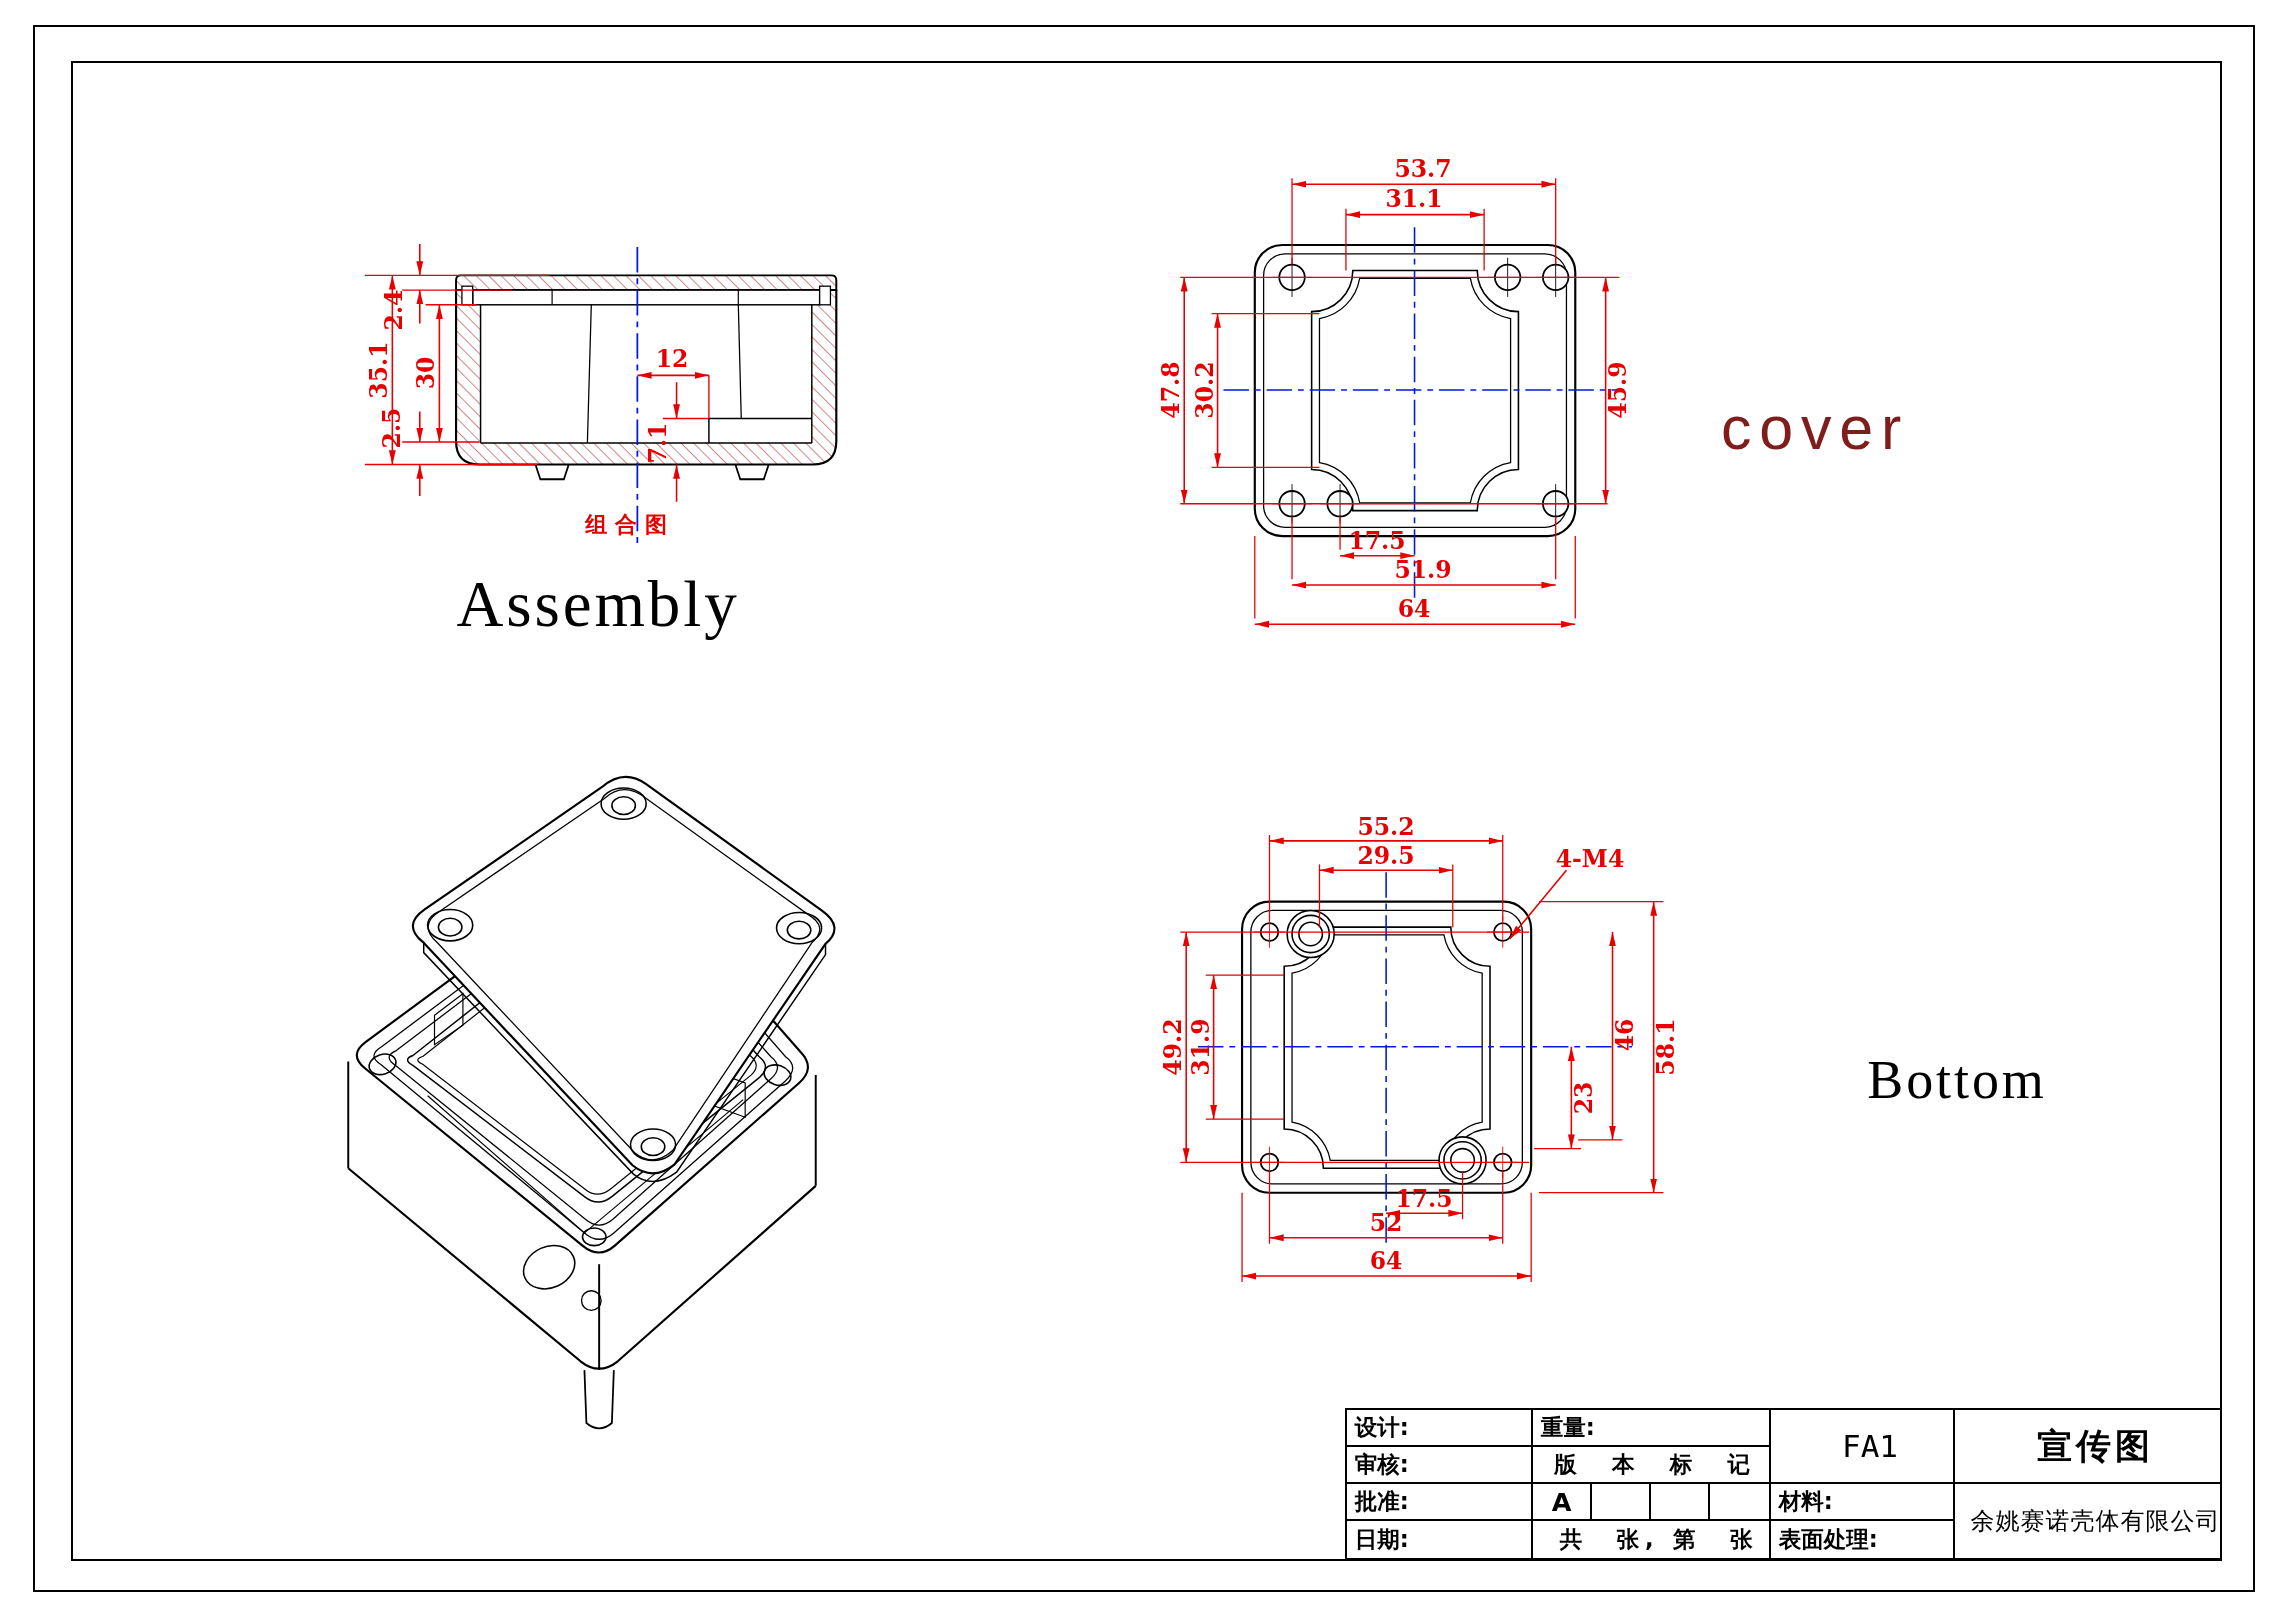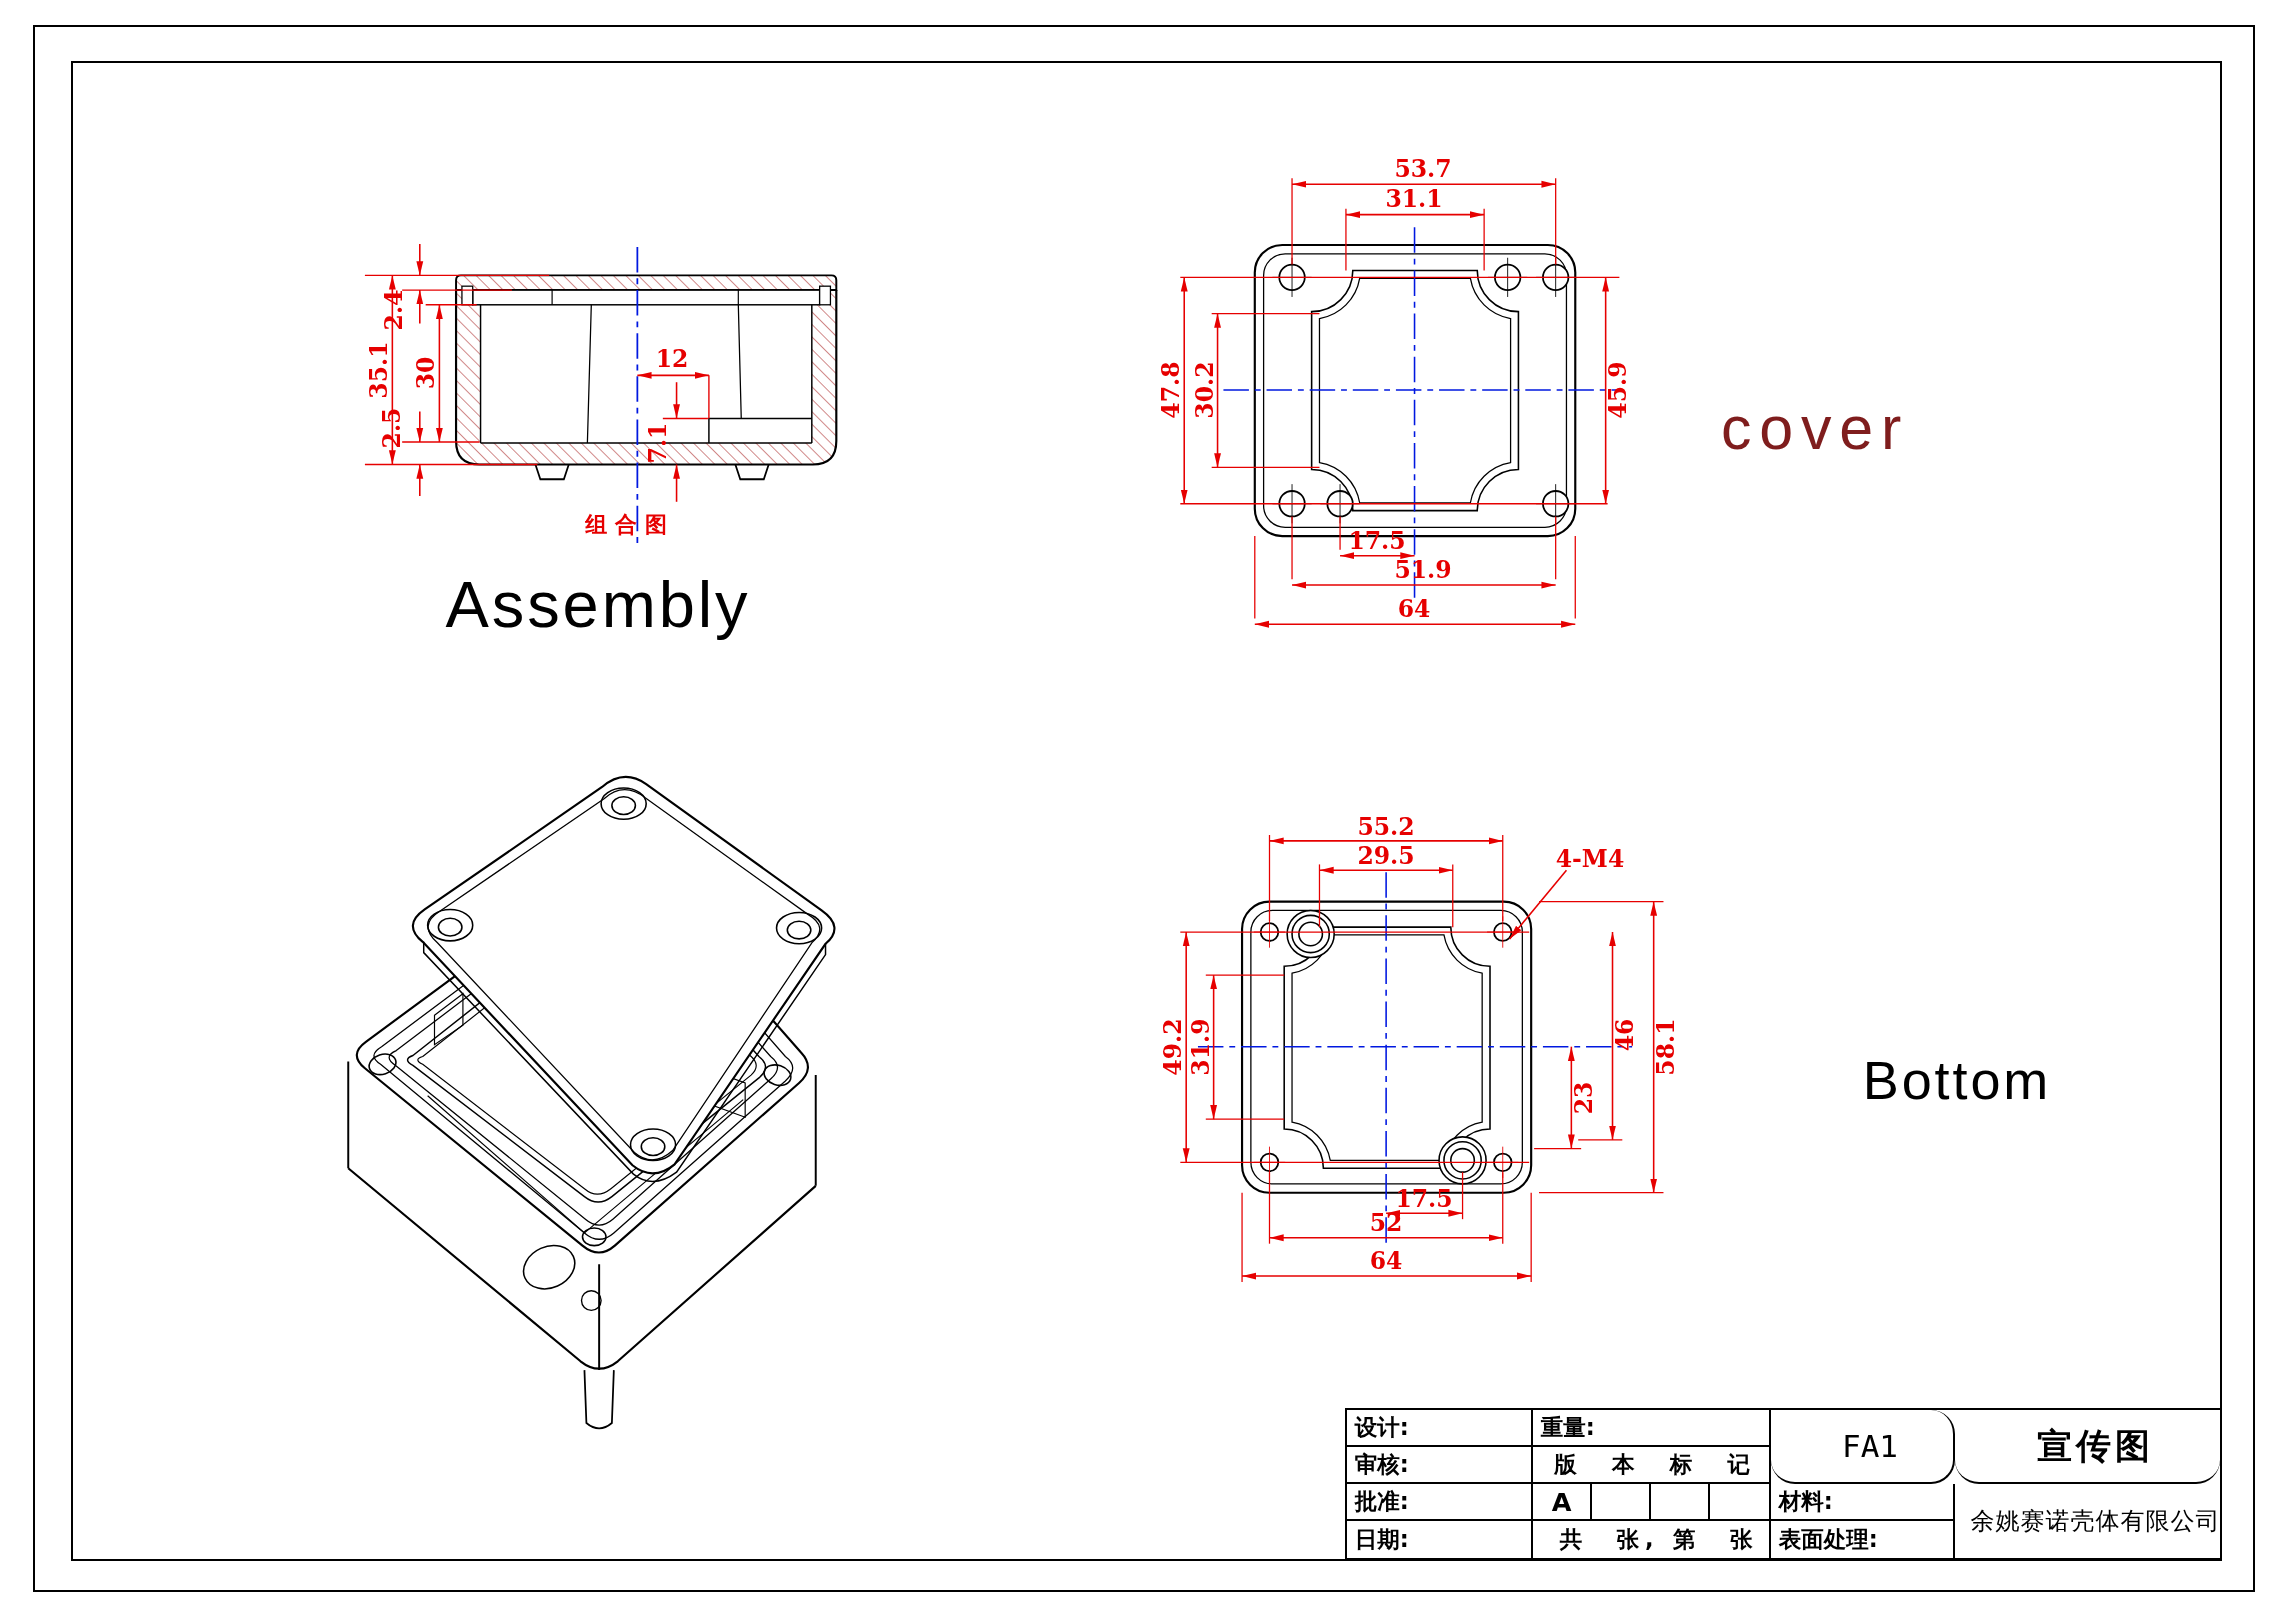--- a/index.html
+++ b/index.html
@@ -10,36 +10,36 @@
   .border-inner{position:absolute;left:71px;top:61px;width:2151px;height:1500px;
                 border:2.9px solid #000;box-sizing:border-box;}
   svg.art{position:absolute;left:0;top:0;}
   .lbl{position:absolute;transform:translate(-50%,-50%);color:#e60000;
        font-family:"DejaVu Serif","Liberation Serif",serif;font-weight:bold;
        font-size:23.5px;white-space:nowrap;line-height:1;}
   .lbl.v{transform:translate(-50%,-50%) rotate(-90deg);}
   .cnred{position:absolute;transform:translate(-50%,-50%);color:#e60000;font-weight:bold;
          font-size:22px;letter-spacing:7.8px;white-space:nowrap;}
   .bigmono{position:absolute;transform:translate(-50%,-50%);color:#000;
-           font-family:Liberation Sans, sans-serif;
+           font-family:Liberation Serif, serif;
            font-size:65px;letter-spacing:2.9px;white-space:nowrap;}
   .bigsans{position:absolute;transform:translate(-50%,-50%);color:#7f1d1d;
            font-family:"Liberation Sans","DejaVu Sans",sans-serif;
            font-size:61px;letter-spacing:7.8px;white-space:nowrap;}
   
   .tb{position:absolute;left:1345px;top:1408px;width:877px;height:152px;box-sizing:border-box;
       border:2.9px solid #000;display:grid;grid-template-columns:186px 238px 184px 1fr;
       grid-template-rows:1fr 1fr 1fr 1fr;background:#fff;}
   .tb .c{box-sizing:border-box;border-right:2px solid #000;border-bottom:2px solid #000;
          display:flex;align-items:center;padding-left:7.8px;font-weight:bold;font-size:22.5px;
          color:#000;white-space:nowrap;overflow:hidden;}
   .tb .center{justify-content:center;padding-left:16px;}
   .tb .noB{border-bottom:none;}
   .tb .noR{border-right:none;}
-  .tb .span2r{grid-row:span 2;border-radius:24px;}
+  .tb .span2r{grid-row:span 2;}
   .tb .ver{display:grid;grid-template-columns:1fr 1fr 1fr 1fr;padding:0;align-items:stretch;}
   .tb .ver .s{box-sizing:border-box;border-right:2px solid #000;display:flex;
               align-items:center;justify-content:center;font-weight:bold;font-size:25.5px;}
   .tb .ver .s:last-child{border-right:none;}
   .tb .fa1{font-size:31px;font-family:"DejaVu Sans Mono","Liberation Mono",monospace;
            font-weight:normal;}
   .tb .dn{font-size:35px;letter-spacing:3.9px;}
   .tb .co{font-size:24px;font-weight:normal;letter-spacing:1px;}
 </style>
 </head>

